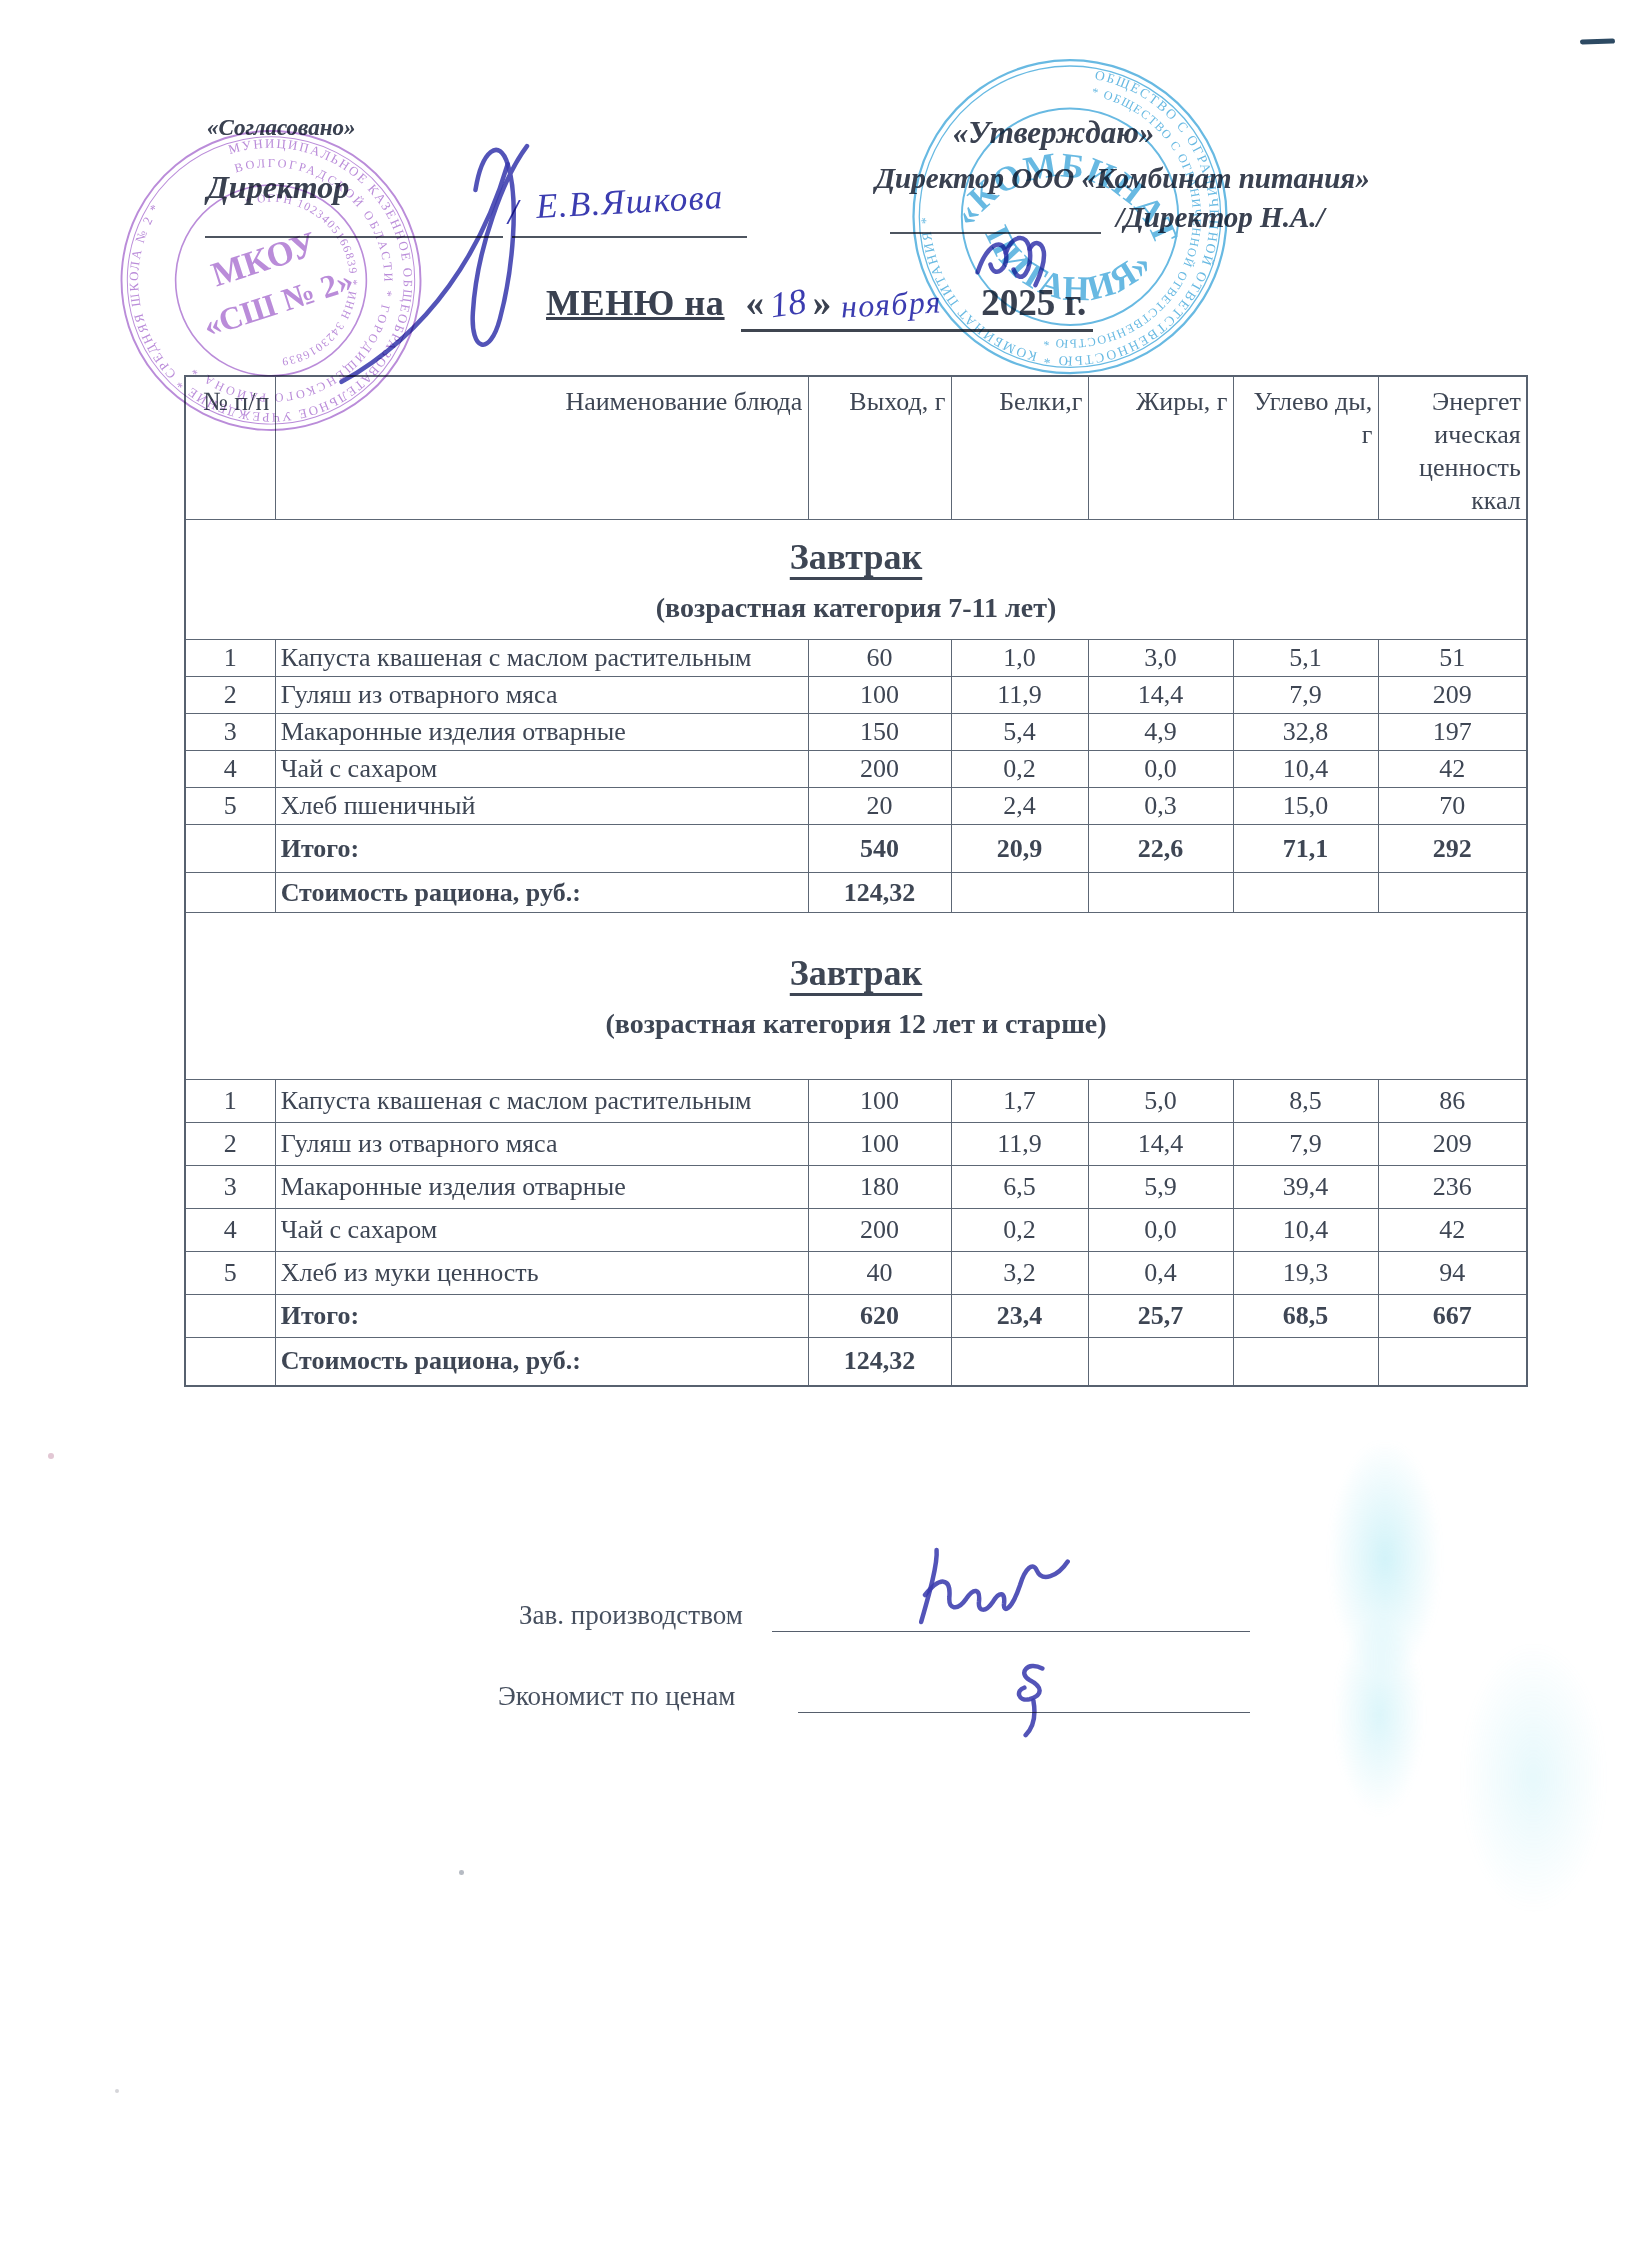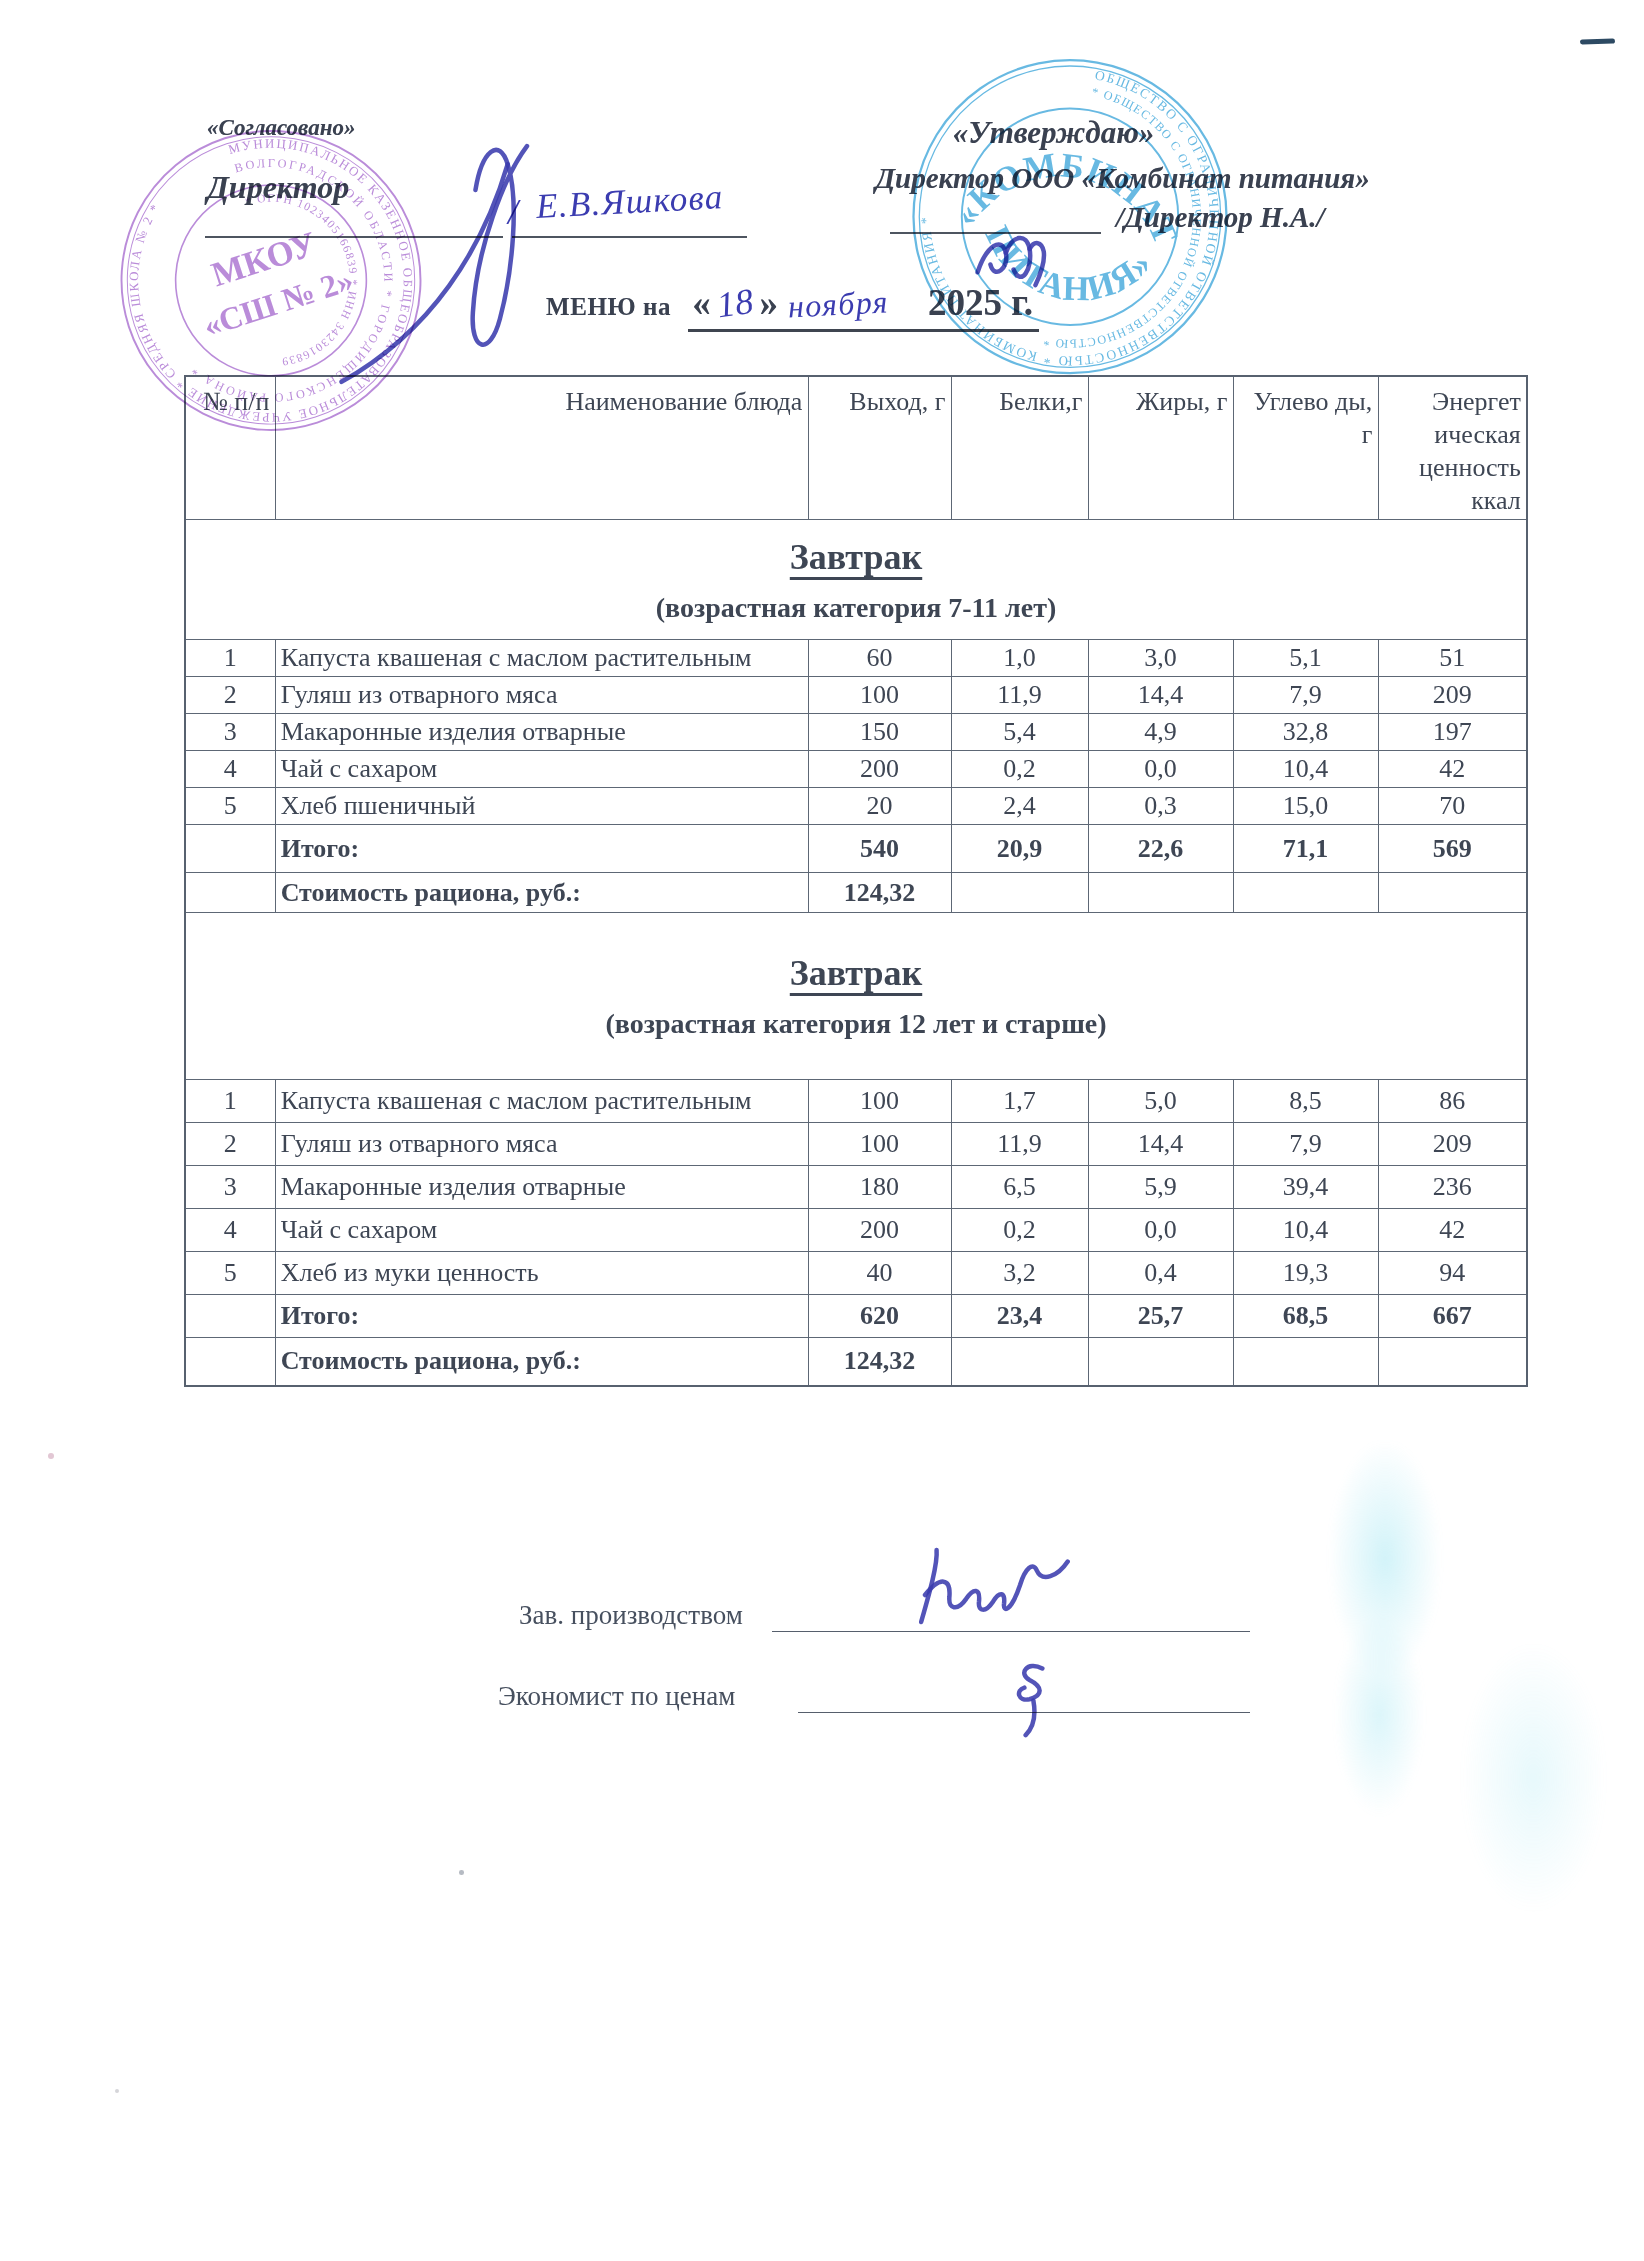--- a/index.html
+++ b/index.html
@@ -7,21 +7,21 @@
     position:relative; width:1644px; height:2261px; background:#ffffff;
     font-family:"Liberation Serif","DejaVu Serif",serif; color:#3e4654; overflow:hidden;
   }
   .abs{position:absolute;}
   .ptxt{color:#3a4150; text-shadow:0 0 0.6px rgba(70,80,100,.35);}
   .bi{font-weight:bold; font-style:italic;}
   .ink{color:#3b3cb0; font-style:italic; display:inline-block;}
   .uline{border-bottom:2.6px solid #4e5560; height:0;}
   
   .title-row{position:absolute; left:546px; top:281px; display:flex; align-items:baseline; z-index:2;}
-  .title-main{font-size:25px; font-weight:bold; letter-spacing:0.6px;}
+  .title-main{font-size:36px; font-weight:bold; letter-spacing:0.6px;text-decoration:underline;}
   .title-date{display:flex; align-items:baseline; margin-left:17px; border-bottom:3.9px solid #3f4550; padding:0 6.4px 5.2px 3.9px;}
   .title-date .q{font-size:37px; font-weight:bold;}
   .day-ink{font-size:36px; transform:rotate(-8deg); margin:0 6.4px;}
   .month-ink{font-size:32px; transform:rotate(-3deg); letter-spacing:1.3px; margin-left:10.3px;}
   .year{font-size:37px; font-weight:bold; margin-left:39px;}
   
   table.menu{position:absolute; left:184px; top:375px; width:1342px; border-collapse:collapse; table-layout:fixed; z-index:2;}
   table.menu{border:2.6px solid #57616f;}
   .menu th,.menu td{border:1.9px solid #5d6775; font-size:26px; color:#3e4654; padding:1.3px 5.2px; overflow:hidden;}
   .menu th{font-weight:normal; vertical-align:top; text-align:right; padding-top:7.7px; line-height:1.28;}
@@ -208,21 +208,21 @@
         <td class="t-val">70</td>
       </tr>
 
       <tr style="height:48px">
         <td></td>
         <td class="lbl-right">Итого:</td>
         <td class="t-val t-b">540</td>
         <td class="t-val t-b">20,9</td>
         <td class="t-val t-b">22,6</td>
         <td class="t-val t-b">71,1</td>
-        <td class="t-val t-b">569</td>
+        <td class="t-val t-b">292</td>
       </tr>
       <tr style="height:40px">
         <td></td>
         <td class="lbl-right" style="padding-right:15.5px;">Стоимость рациона, руб.:</td>
         <td class="t-val t-b">124,32</td>
         <td></td>
         <td></td>
         <td></td>
         <td></td>
       </tr>

